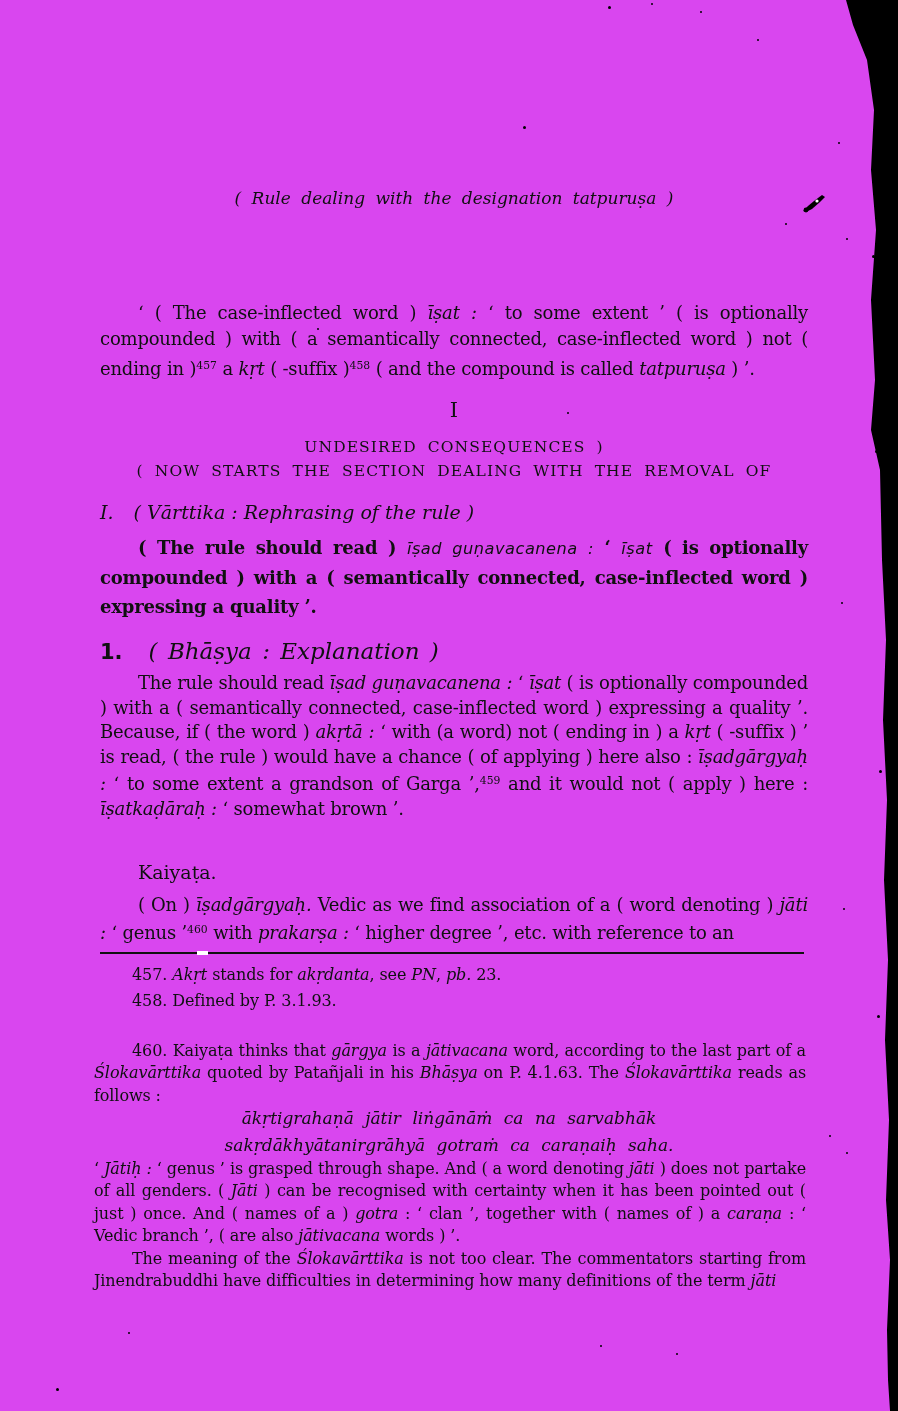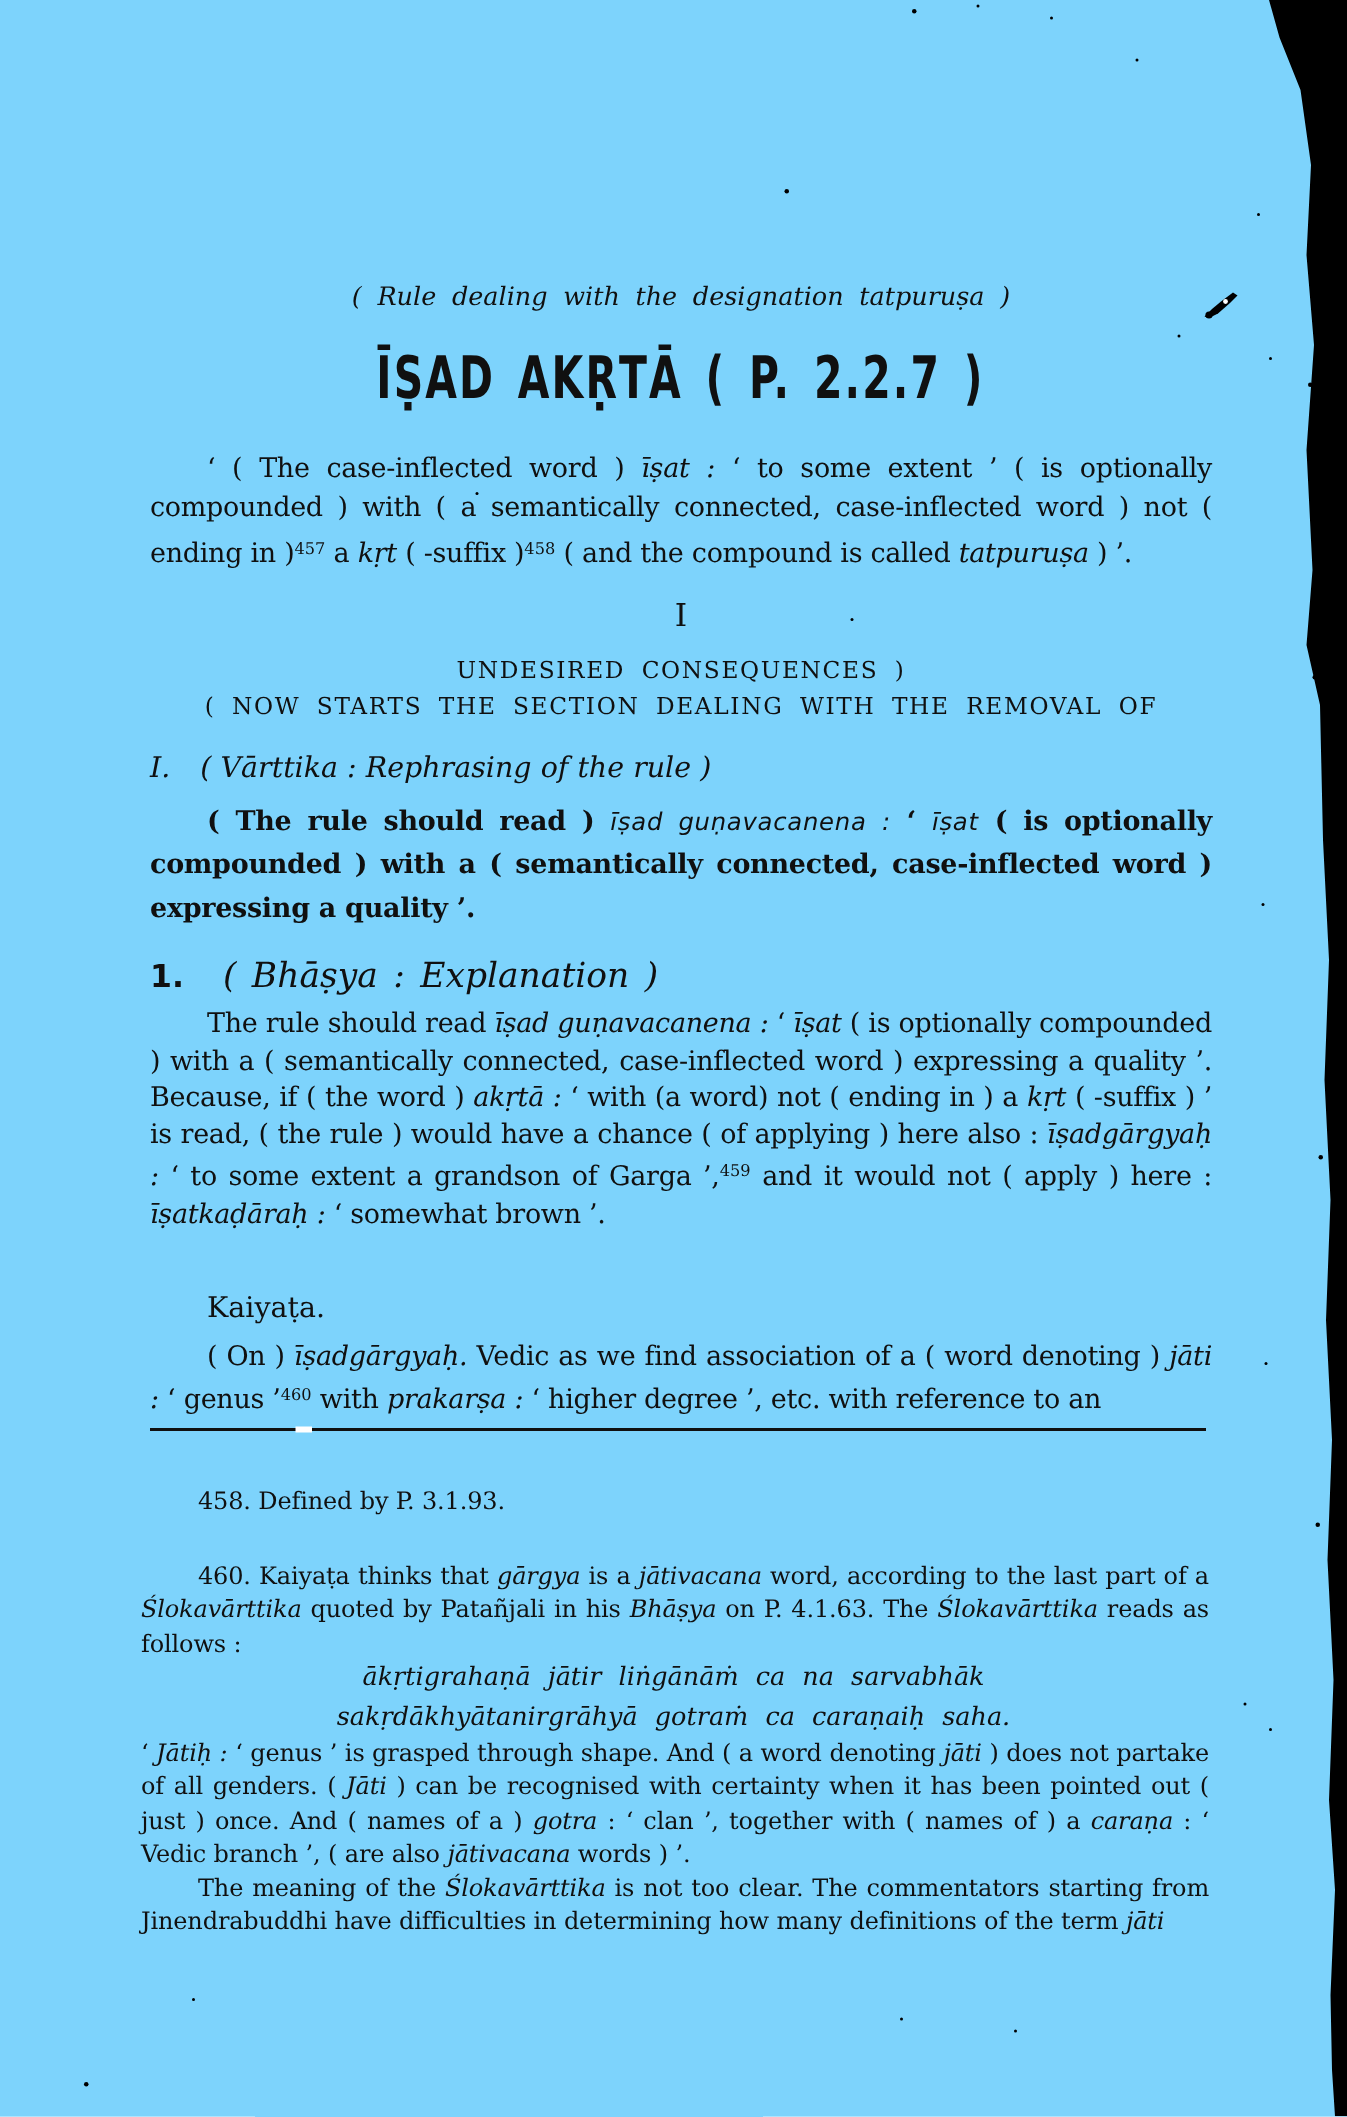--- a/index.html
+++ b/index.html
@@ -1,21 +1,21 @@
 <!DOCTYPE html>
 <html><head>
 <meta charset="utf-8">
 <style>
   html,body{margin:0;padding:0;}
   body{
     width:898px;height:1411px;position:relative;overflow:hidden;
     background:#ffffff;color:#101010;
     font-family:"DejaVu Serif","Liberation Serif",serif;
   }
-  .page{position:absolute;inset:0;background:#7dd3fc;}
+  .page{position:absolute;inset:0;background:#d946ef;}
   .content{position:absolute;left:100px;top:0;width:708px;height:1411px;}
 
   .block{position:absolute;left:0;right:0;}
   .i{font-style:italic;}
   .tw{font-family:"DejaVu Sans","Liberation Sans",sans-serif;font-style:italic;font-weight:normal;font-size:0.9em;letter-spacing:0.5px;}
   .sup{font-size:0.6em;vertical-align:0.55em;letter-spacing:0;}
 
   .note{top:188px;text-align:center;font-style:italic;font-size:17px;word-spacing:5px;}
   .title{top:230px;text-align:center;}
   .title-inner{
@@ -62,23 +62,20 @@
   .penmark{position:absolute;left:800px;top:193px;}
 </style>
 </head>
 <body>
 
 <div class="page">
   <div class="content">
 
     <div class="block note">( Rule dealing with the designation tatpuruṣa )</div>
 
-    <div class="block title">
-      <span class="title-inner">ĪṢAD AKṚTĀ ( P. 2.2.7 )</span>
-    </div>
 
     <p class="para indent p-sutra"><span>‘ ( The case-inflected word ) </span><span class="i">īṣat :</span><span> ‘ to some extent ’ ( is optionally compounded ) with ( a semantically connected, case-inflected word ) not ( ending in )</span><span class="sup">457</span><span> a </span><span class="i">kṛt</span><span> ( -suffix )</span><span class="sup">458</span><span> ( and the compound is called </span><span class="i">tatpuruṣa</span><span> ) ’.</span></p>
 
     <div class="block numeral">I</div>
 
     <div class="block caps">
       <div>UNDESIRED CONSEQUENCES )</div>
       <div>( NOW STARTS THE SECTION DEALING WITH THE REMOVAL OF</div>
     </div>
 
@@ -95,20 +92,21 @@
     <p class="para indent p-bhashya"><span>The rule should read </span><span class="i">īṣad guṇavacanena :</span><span> ‘ </span><span class="i">īṣat</span><span> ( is optionally compounded ) with a ( semantically connected, case-inflected word ) expressing a quality ’.  Because, if ( the word ) </span><span class="i">akṛtā :</span><span> ‘ with (a word) not ( ending in ) a </span><span class="i">kṛt</span><span> ( -suffix ) ’ is read, ( the rule ) would have a chance ( of applying ) here also : </span><span class="i">īṣadgārgyaḥ :</span><span> ‘ to some extent a grandson of Garga ’,</span><span class="sup">459</span><span> and it would not ( apply ) here : </span><span class="i">īṣatkaḍāraḥ :</span><span> ‘ somewhat brown ’.</span></p>
 
     <div class="block klabel">Kaiyaṭa.</div>
 
     <p class="para indent p-kaiyata"><span>( On ) </span><span class="i">īṣadgārgyaḥ.</span><span>  Vedic as we find association of a ( word denoting ) </span><span class="i">jāti :</span><span> ‘ genus ’</span><span class="sup">460</span><span> with </span><span class="i">prakarṣa :</span><span> ‘ higher degree ’, etc.  with reference to an</span></p>
 
     <div class="rule">
         <span class="rule-gap"></span>
       </div>
 
+    <p class="fn indent fn457"><span>457.  </span><span class="i">Akṛt</span><span> stands for </span><span class="i">akṛdanta</span><span>, see </span><span class="i">PN</span><span>, </span><span class="i">pb.</span><span> 23.</span></p>
     <p class="fn indent fn458"><span>458.  Defined by P. 3.1.93.</span></p>
     <p class="fn indent fn460"><span>460.  Kaiyaṭa thinks that </span><span class="i">gārgya</span><span> is a </span><span class="i">jātivacana</span><span> word, according to the last part of a </span><span class="i">Ślokavārttika</span><span> quoted by Patañjali in his </span><span class="i">Bhāṣya</span><span> on P. 4.1.63.  The </span><span class="i">Ślokavārttika</span><span> reads as follows :</span></p>
 
     <div class="verse verse2">sakṛdākhyātanirgrāhyā gotraṁ ca caraṇaiḥ saha.</div>
     <div class="verse verse1">ākṛtigrahaṇā jātir liṅgānāṁ ca na sarvabhāk</div>
 
     <p class="fn trans"><span>‘ </span><span class="i">Jātiḥ :</span><span> ‘ genus ’ is grasped through shape.  And ( a word denoting </span><span class="i">jāti</span><span> ) does not partake of all genders.  ( </span><span class="i">Jāti</span><span> ) can be recognised with certainty when it has been pointed out ( just ) once.  And ( names of a ) </span><span class="i">gotra</span><span> : ‘ clan ’, together with ( names of ) a </span><span class="i">caraṇa</span><span> : ‘ Vedic branch ’, ( are also </span><span class="i">jātivacana</span><span> words ) ’.</span></p>
 
     <p class="fn closing"><span>The meaning of the </span><span class="i">Ślokavārttika</span><span> is not too clear.  The commentators starting from Jinendrabuddhi have difficulties in determining how many definitions of  the term </span><span class="i">jāti</span></p>
   </div>

